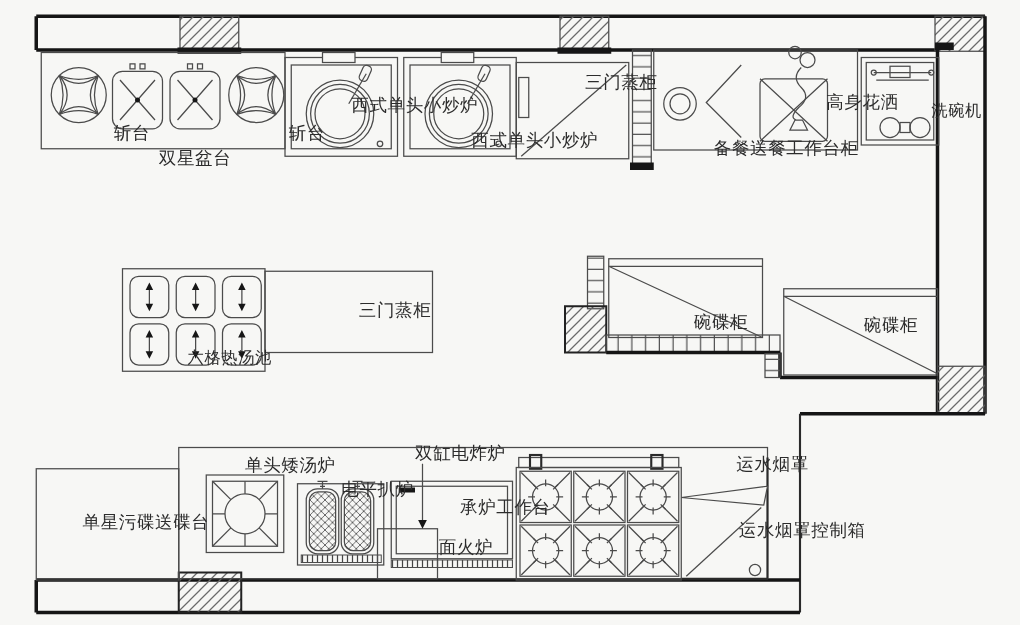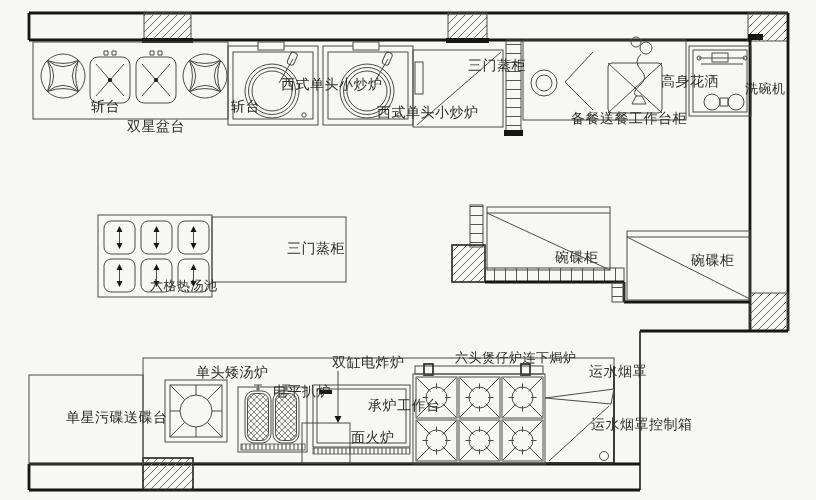--- a/index.html
+++ b/index.html
@@ -264,17 +264,16 @@
 <div class="lbl" style="left:243px;top:241px">三门蒸柜</div>
 <div class="lbl s13" style="left:106px;top:279px">六格热汤池</div>
 <div class="lbl" style="left:511px;top:250px">碗碟柜</div>
 <div class="lbl" style="left:647px;top:253px">碗碟柜</div>
 <div class="lbl" style="left:22px;top:410px">单星污碟送碟台</div>
 <div class="lbl" style="left:152px;top:365px">单头矮汤炉</div>
 <div class="lbl" style="left:229px;top:384px">电平扒炉</div>
 <div class="lbl" style="left:288px;top:355px">双缸电炸炉</div>
 <div class="lbl" style="left:324px;top:398px">承炉工作台</div>
 <div class="lbl" style="left:307px;top:430px">面火炉</div>
-<div class="lbl s13" style="left:411px;top:351px">六头煲仔炉连下焗炉</div>
 <div class="lbl" style="left:545px;top:364px">运水烟罩</div>
 <div class="lbl" style="left:547px;top:417px">运水烟罩控制箱</div>
 
 </div>
 
 </body></html>

